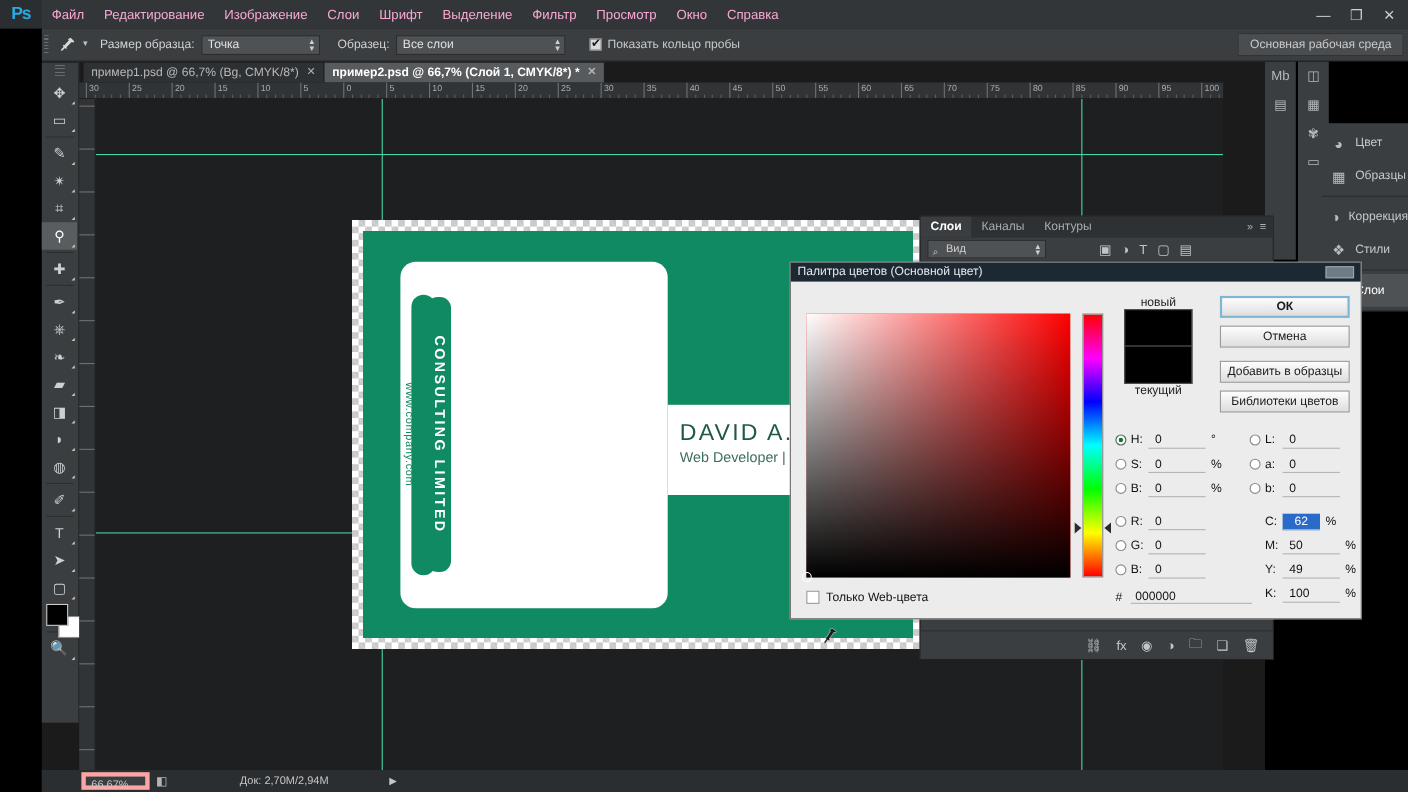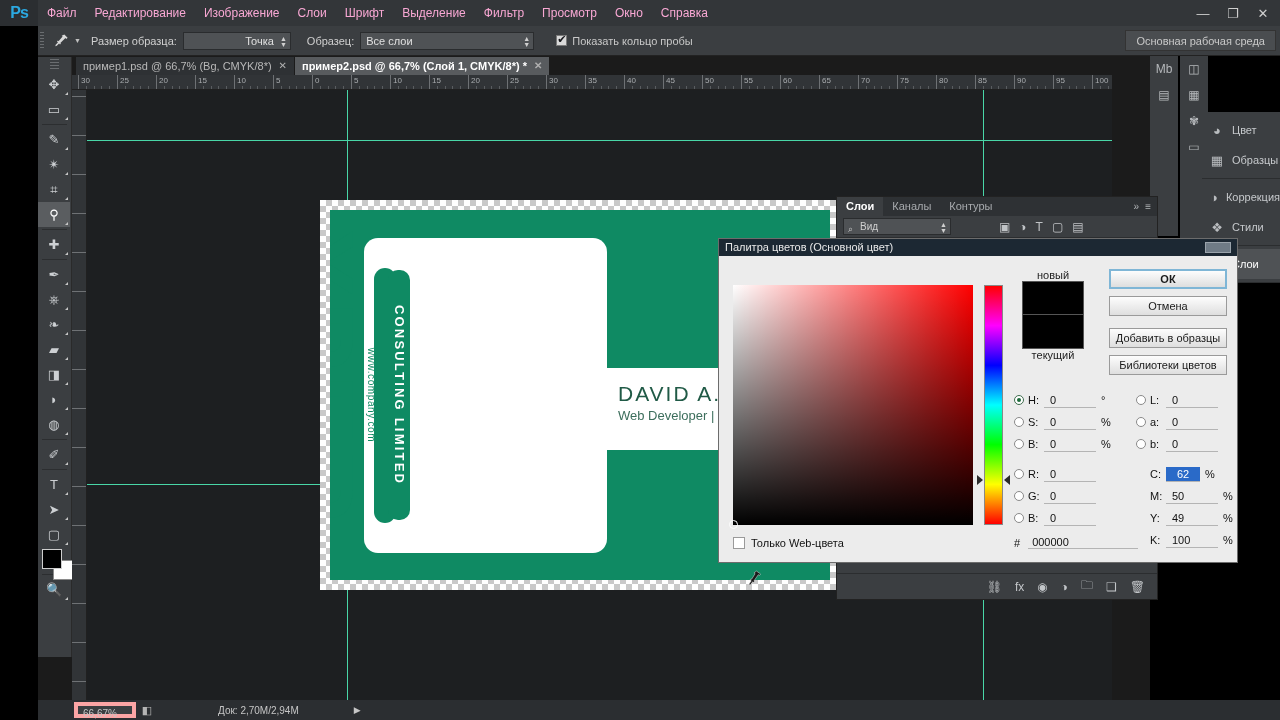--- a/index.html
+++ b/index.html
@@ -204,26 +204,26 @@
   </div>
 
   <div class="optionsbar">
     <div class="opt-tool">
       <svg width="15" height="15" viewBox="0 0 16 16">
           <path d="M11 1.5l3.5 3.5-1.3 1.3-1-1-5.4 5.4.6.6-1 1-1-1-2.4 2.4-1.6.4.4-1.6 2.4-2.4-1-1 1-1 .6.6L9.2 3.8l-1-1z" fill="#d8d8d8"></path>
         </svg>
     </div>
     <div class="opt-caret">▼</div>
     <div class="opt-label">Размер образца:</div>
-    <div class="opt-select" style="width:108px;text-align:right;">
+    <div class="opt-select" style="width:108px;">
       <span>Точка</span>
       <span class="arr">▲<br>▼</span>
     </div>
     <div class="opt-label">Образец:</div>
-    <div class="opt-select" style="width:174px;">
+    <div class="opt-select" style="width:154px;">
       <span>Все слои</span>
       <span class="arr">▲<br>▼</span>
     </div>
     <div class="opt-check">
       <span class="cbox on"></span>
       <span>Показать кольцо пробы</span>
     </div>
     <div class="workspace-btn">Основная рабочая среда</div>
   </div>
   <div class="grip"></div>

